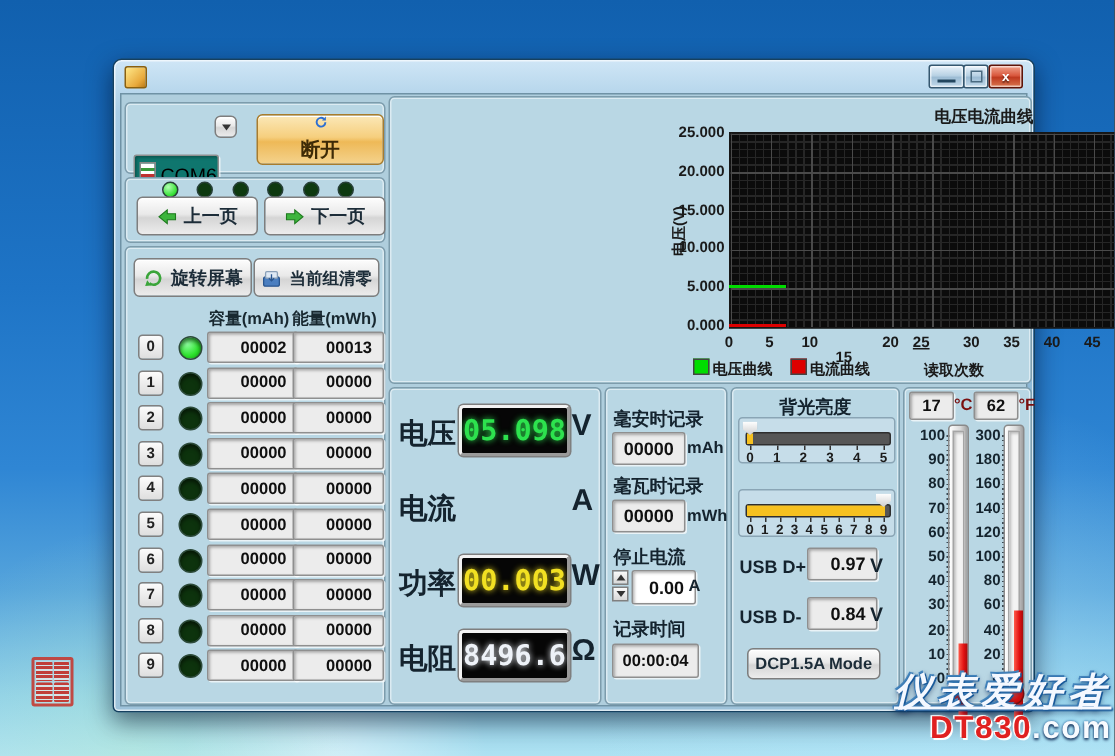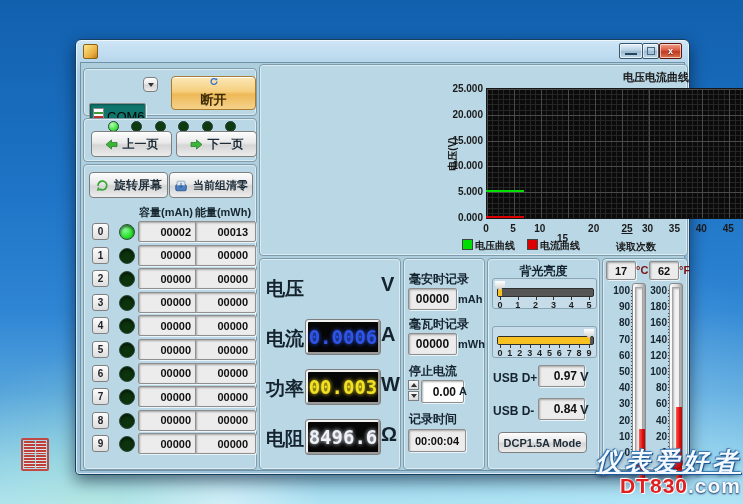--- a/index.html
+++ b/index.html
@@ -239,38 +239,38 @@
             <div class="ctick" style="left: 178px; top: 43.8px; width: 45px; text-align: right;">20.000</div>
             <div class="ctick" style="left: 178px; top: 69.6px; width: 45px; text-align: right;">15.000</div>
             <div class="ctick" style="left: 178px; top: 95.4px; width: 45px; text-align: right;">10.000</div>
             <div class="ctick" style="left: 178px; top: 121.2px; width: 45px; text-align: right;">5.000</div>
             <div class="ctick" style="left: 178px; top: 147px; width: 45px; text-align: right;">0.000</div>
             <div class="ctick" style="left: 214px; top: 158px; width: 24px; text-align: center;">0</div>
             <div class="ctick" style="left: 240.917px; top: 158px; width: 24px; text-align: center;">5</div>
             <div class="ctick" style="left: 267.834px; top: 158px; width: 24px; text-align: center;">10</div>
             <div class="ctick" style="left: 297px; top: 158px; width: 24px; text-align: left; margin-top: 10px;">15</div>
             <div class="ctick" style="left: 321.668px; top: 158px; width: 24px; text-align: center;">20</div>
-            <div class="ctick" style="left: 348.585px; top: 158px; width: 24px; text-align: right; text-decoration: underline;">25</div>
+            <div class="ctick" style="left: 348.585px; top: 158px; width: 24px; text-align: left; text-decoration: underline;">25</div>
             <div class="ctick" style="left: 375.502px; top: 158px; width: 24px; text-align: center;">30</div>
             <div class="ctick" style="left: 402.419px; top: 158px; width: 24px; text-align: center;">35</div>
             <div class="ctick" style="left: 429.336px; top: 158px; width: 24px; text-align: center;">40</div>
             <div class="ctick" style="left: 456.253px; top: 158px; width: 24px; text-align: center;">45</div>
           </div>
         <div class="swatch" id="sw0" style="left: 202px; top: 174px; background: rgb(0, 221, 0);"></div>
         <div class="ctick" style="left:215px;top:174px;">电压曲线</div>
         <div class="swatch" id="sw1" style="left: 267px; top: 174px; background: rgb(221, 0, 0);"></div>
         <div class="ctick" style="left:280px;top:174px;">电流曲线</div>
         <div class="ctick" style="left:326px;top:175px;width:100px;text-align:center;">读取次数</div>
       </div>
 
       <div class="abs panel" style="left:178px;top:195px;width:140px;height:210px;">
         <div class="rlabel" style="left:6px;top:17px;">电压</div>
+        <div class="abs lcd" style="left: 46px; top: 11px; width: 70px; height: 30px; color: rgb(45, 226, 78); text-shadow: rgb(45, 226, 78) 0px 0px 4px;" id="ro0">05.098</div>
         <div class="runit" style="left:121px;top:14px;">V</div>
         <div class="rlabel" style="left:6px;top:67px;">电流</div>
-        <div class="abs lcd" style="left: 46px; top: 61px; width: 70px; height: 30px; color: rgb(47, 85, 232); text-shadow: rgb(47, 85, 232) 0px 0px 4px;" id="ro1">0.0006</div>
         <div class="runit" style="left:121px;top:64px;">A</div>
         <div class="rlabel" style="left:6px;top:117px;">功率</div>
         <div class="abs lcd" style="left: 46px; top: 111px; width: 70px; height: 30px; color: rgb(242, 224, 34); text-shadow: rgb(242, 224, 34) 0px 0px 4px;" id="ro2">00.003</div>
         <div class="runit" style="left:121px;top:114px;">W</div>
         <div class="rlabel" style="left:6px;top:167px;">电阻</div>
         <div class="abs lcd" style="left: 46px; top: 161px; width: 70px; height: 30px; color: rgb(238, 242, 248); text-shadow: rgb(238, 242, 248) 0px 0px 4px;" id="ro3">8496.6</div>
         <div class="runit" style="left:121px;top:164px;">Ω</div>
       </div>
 
       <div class="abs panel" style="left:322px;top:195px;width:80px;height:210px;">

